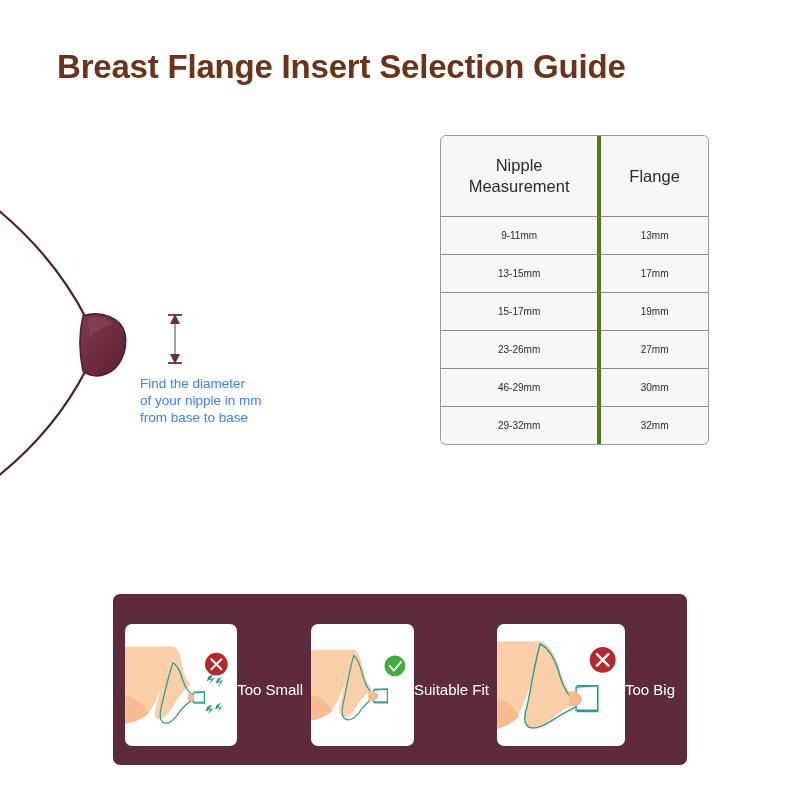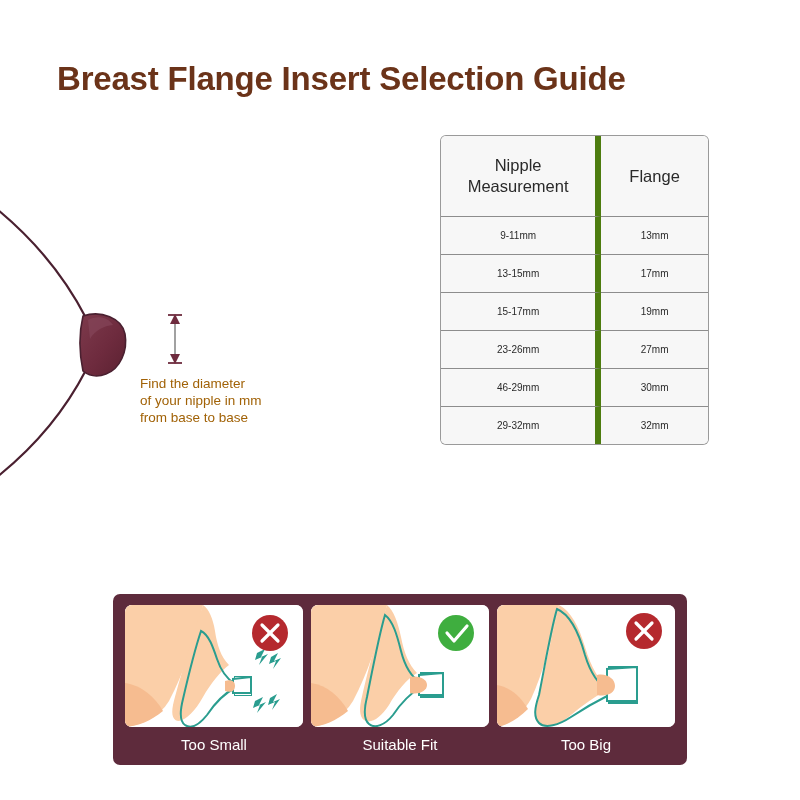--- a/index.html
+++ b/index.html
@@ -13,21 +13,21 @@
     position: relative;
     overflow: hidden;
     font-family: "Liberation Sans", sans-serif;
     -webkit-font-smoothing: antialiased;
   }
 
   
   #page-title {
     position: absolute;
     left: 57px;
-    top: 60px;
+    top: 48px;
     font-size: 33px;
     font-weight: bold;
     letter-spacing: -0.2px;
     color: #6b3319;
     white-space: nowrap;
   }
 
   
   #breast-illustration {
     position: absolute;
@@ -45,39 +45,39 @@
     width: 30px;
     height: 62px;
   }
   #measure-caption {
     position: absolute;
     left: 140px;
     top: 375px;
     width: 180px;
     font-size: 13.5px;
     line-height: 17px;
-    color: #a16207;
+    color: #3b82f6;
   }
   #measure-caption div { white-space: nowrap; }
 
   
   #size-table {
     position: absolute;
     left: 441px;
     top: 136px;
     width: 267px;
     border-collapse: separate;
     border-spacing: 0;
     background: #f7f7f7;
     border-radius: 5px;
     overflow: hidden;
     box-shadow: 0 0 0 1px #9a9a9a;
   }
   #size-table td, #size-table th {
-    border-right: 6px solid #4d7c0f;
+    border-right: 4px solid #4d7c0f;
     border-bottom: 1px solid #8d8d8d;
     text-align: center;
     color: #2a2a2a;
     font-weight: normal;
     background: #f7f7f7;
   }
   #size-table td:last-child, #size-table th:last-child { border-right: none; }
   #size-table tr:last-child td { border-bottom: none; }
   #size-table thead th {
     font-size: 16.5px;
@@ -105,21 +105,21 @@
     background: #5e2b3c;
     border-radius: 7px;
     box-sizing: border-box;
     padding: 11px 12px 0 12px;
     display: flex;
     justify-content: space-between;
   }
   .fit-item {
     width: 178px;
     display: flex;
-    flex-direction: column;
+    flex-direction: row;
     align-items: center;
   }
   .fit-card {
     width: 100%;
     height: 122px;
     background: #ffffff;
     border-radius: 7px;
     position: relative;
     overflow: hidden;
   }

